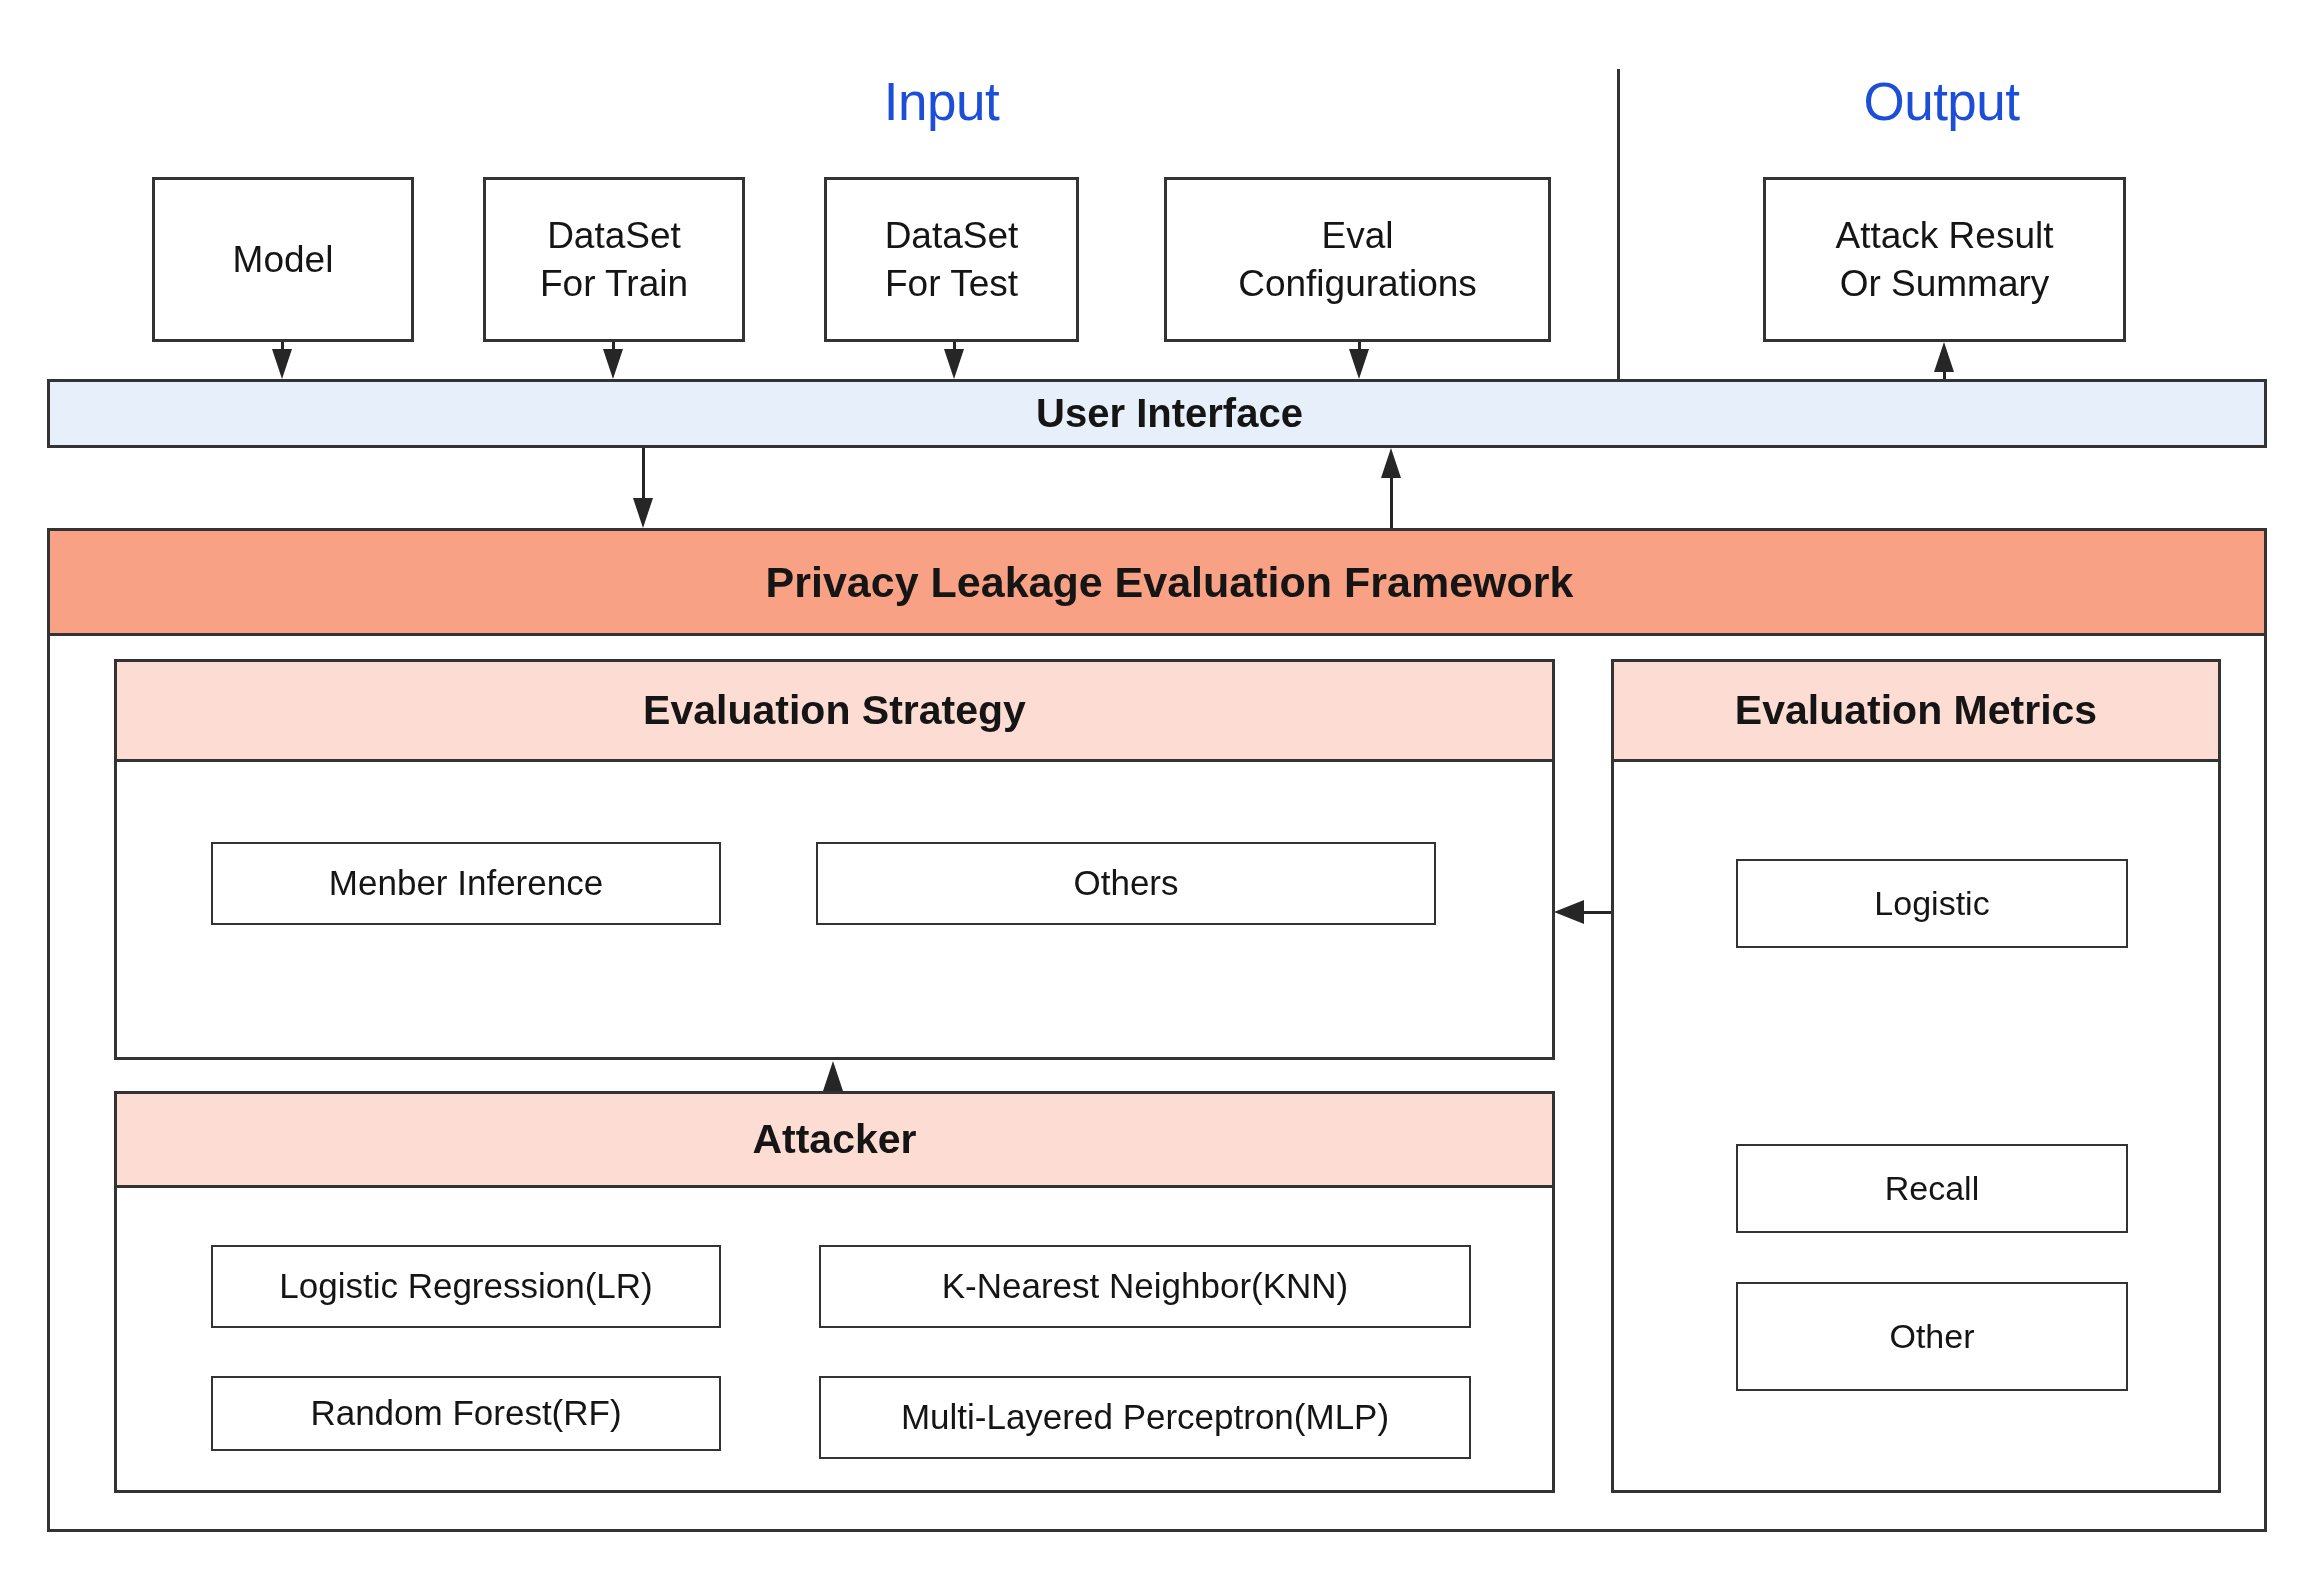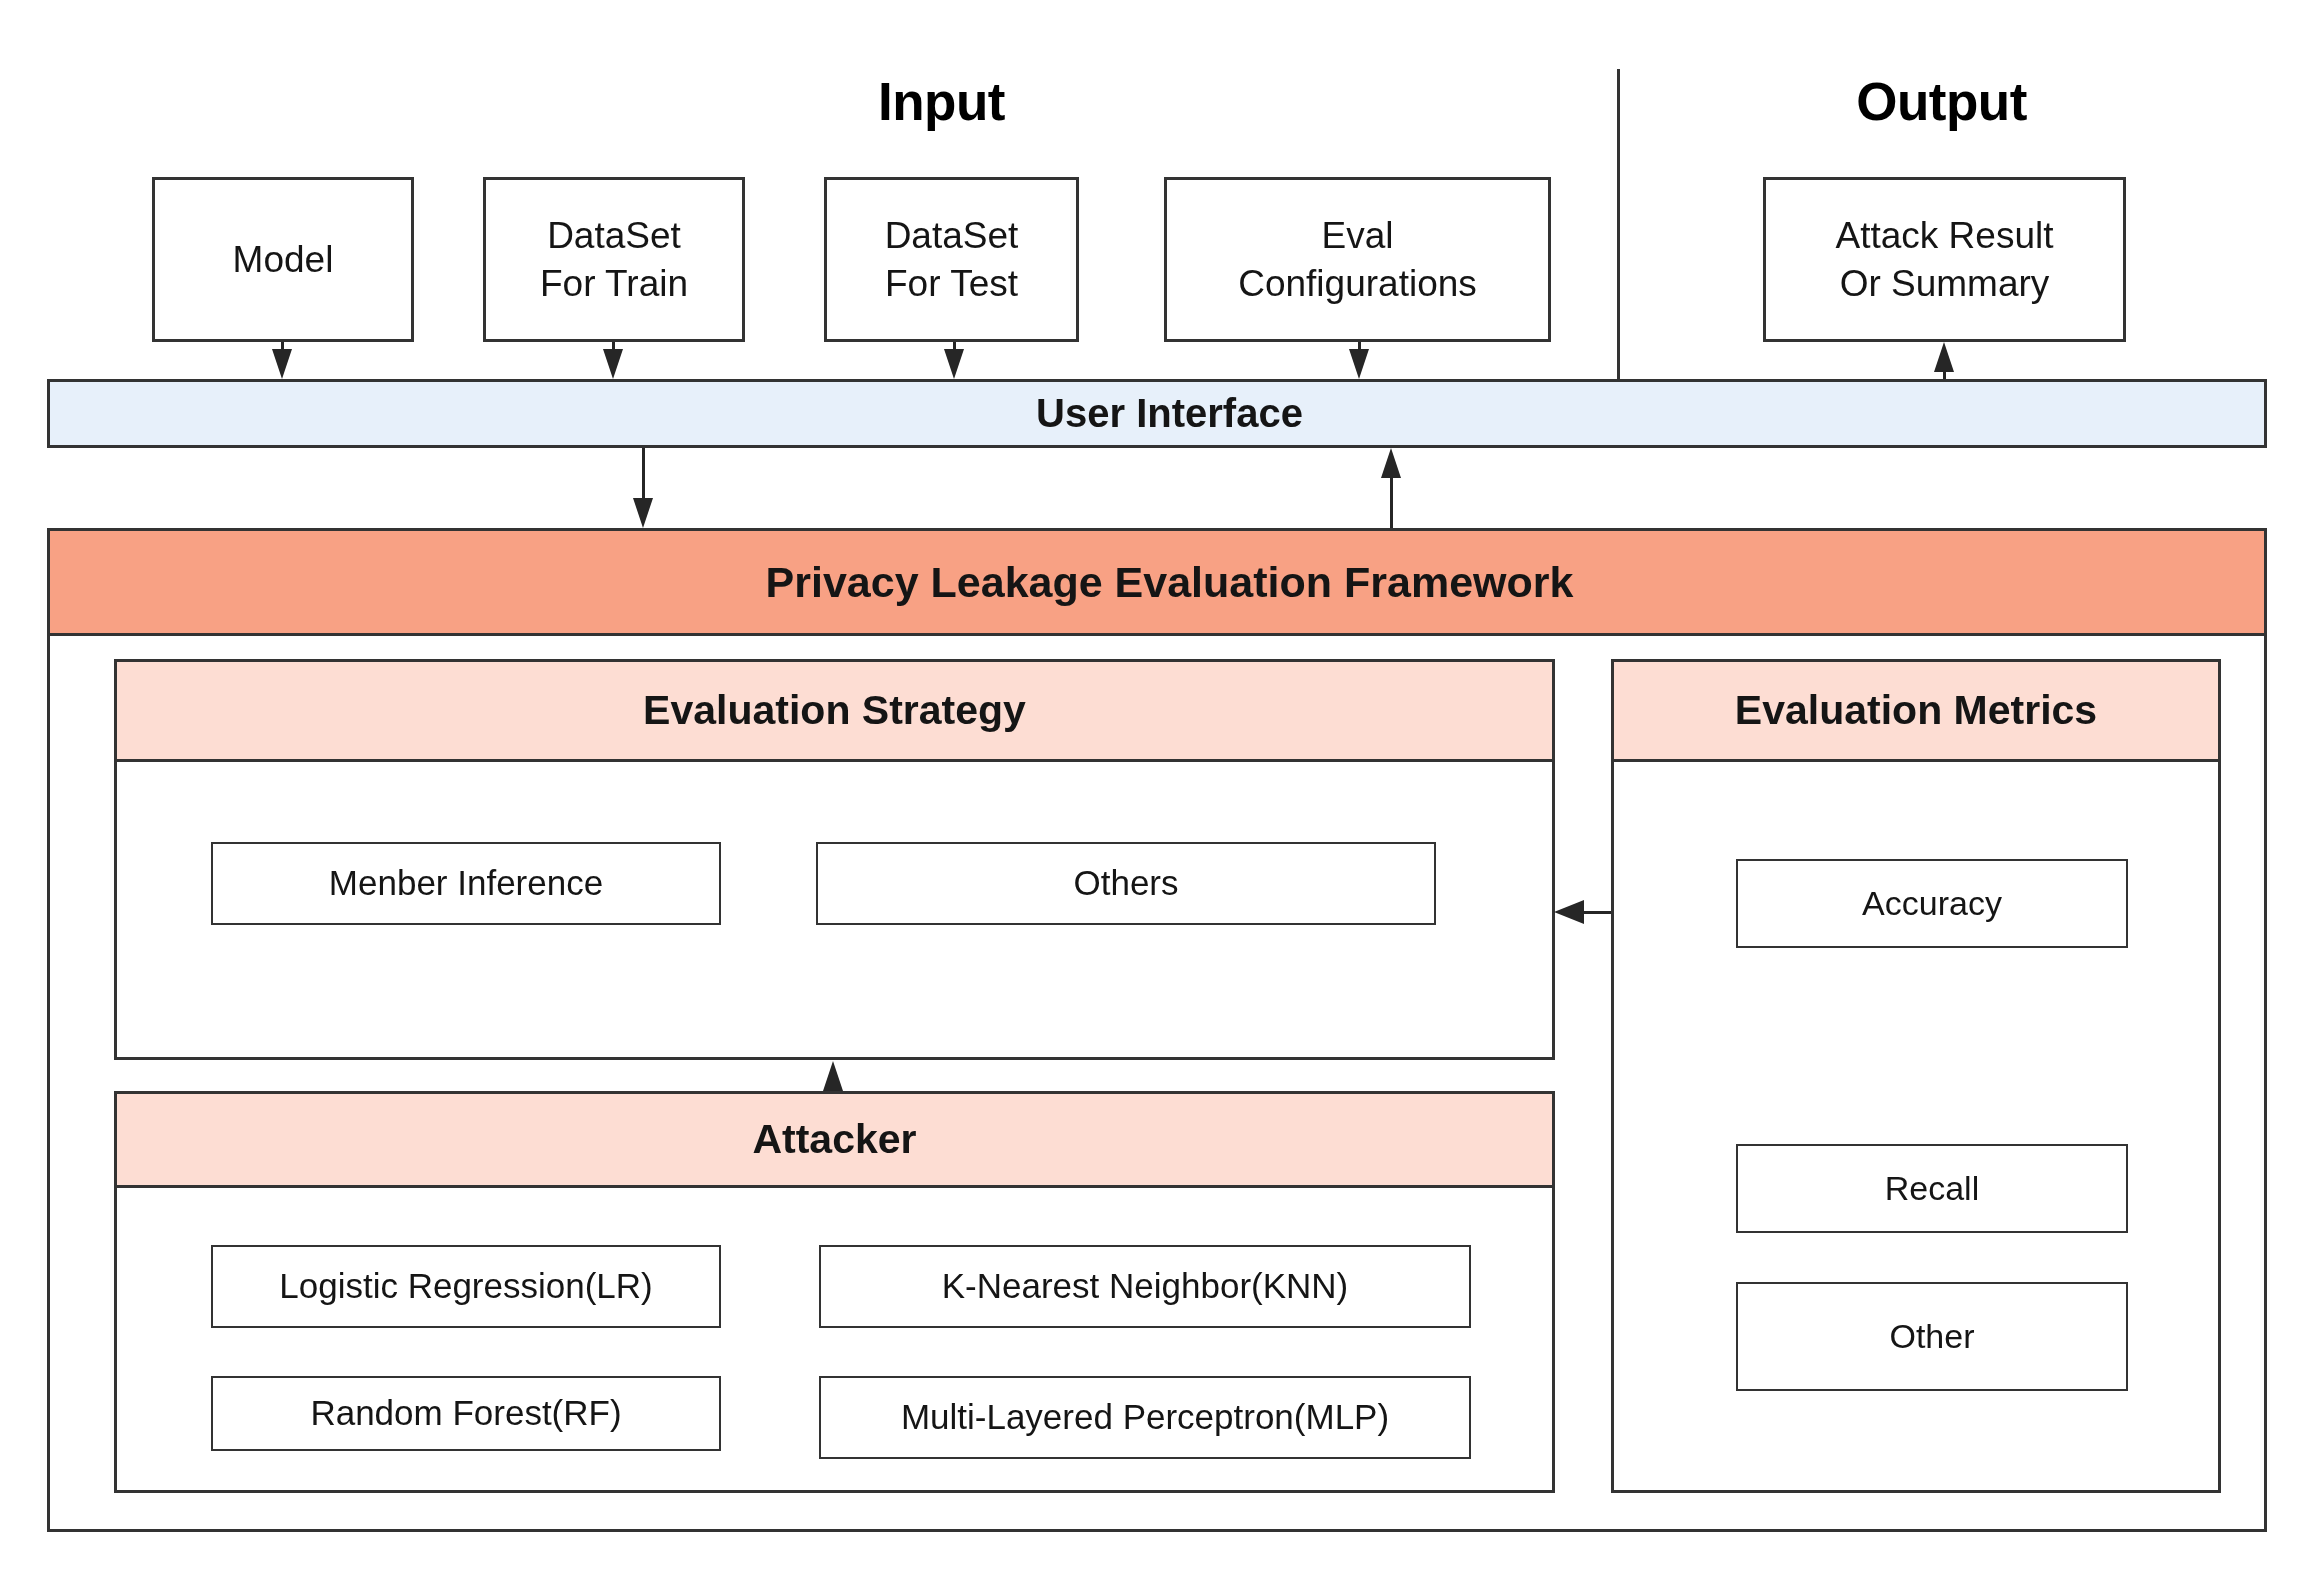--- a/index.html
+++ b/index.html
@@ -15,26 +15,26 @@
     position: relative;
     width: 2319px;
     height: 1585px;
     background: #ffffff;
     overflow: hidden;
   }
   .abs { position: absolute; box-sizing: border-box; }
 
   
   .section-title {
-    font-weight: bold;
+    font-weight: normal;
     font-size: 53px;
     letter-spacing: -0.5px;
     text-align: center;
     line-height: 1;
-    color: #000000;
+    color: #1d4ed8;
   }
 
   
   .box {
     border: 3.4px solid #333333;
     background: #ffffff;
     display: flex;
     align-items: center;
     justify-content: center;
     text-align: center;
@@ -258,21 +258,21 @@
     <div class="head-left" style="left:0px; top:-11.3px;"></div>
   </div>
 
   <div class="abs outline-panel" style="left:1611px; top:659px; width:610px; height:834px;">
     <div class="panel-header" style="height:97px;">
       <span>Evaluation Metrics</span>
     </div>
   </div>
 
   <div class="abs leaf-box metric-box" style="left:1736px; top:859px; width:392px; height:89px;">
-    <span>Accuracy</span>
+    <span>Logistic</span>
   </div>
 
 
   <div class="abs leaf-box metric-box" style="left:1736px; top:1144px; width:392px; height:89px;">
     <span>Recall</span>
   </div>
 
   <div class="abs leaf-box metric-box" style="left:1736px; top:1282px; width:392px; height:109px;">
     <span>Other</span>
   </div>

